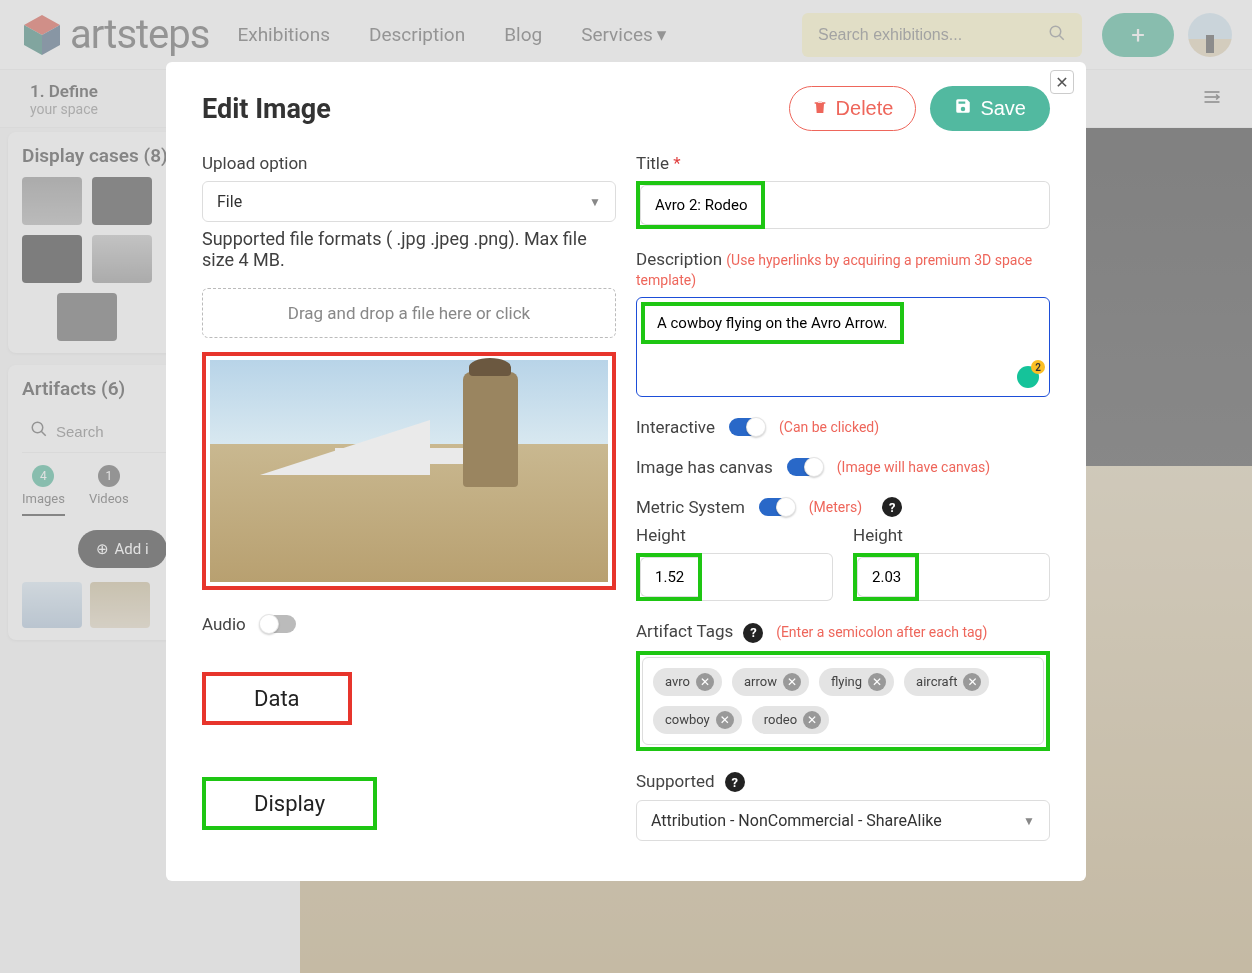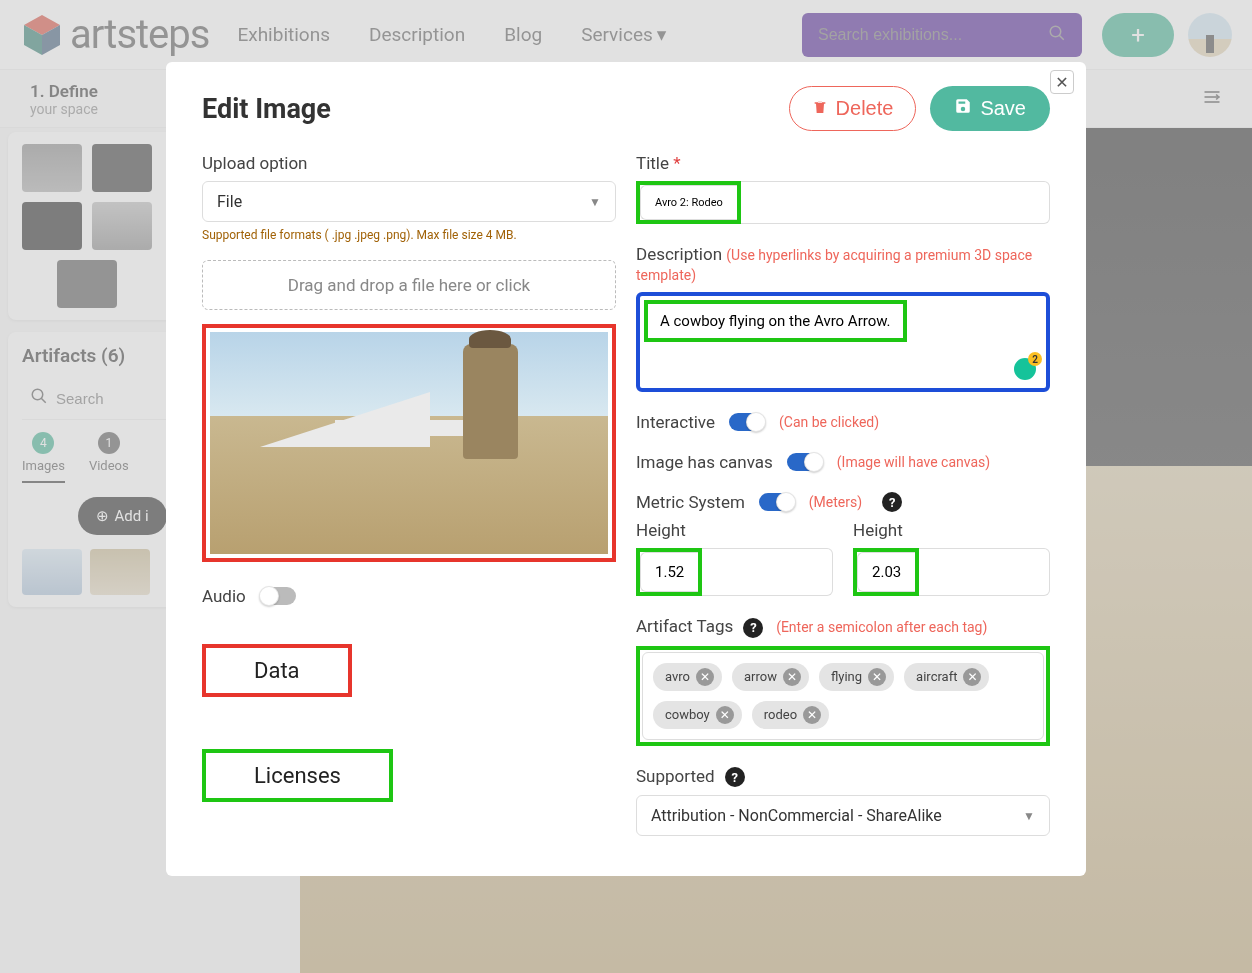--- a/index.html
+++ b/index.html
@@ -5,21 +5,21 @@
     * { box-sizing: border-box; margin: 0; padding: 0; }
     body { font-family: -apple-system, BlinkMacSystemFont, "Segoe UI", Roboto, sans-serif; background: #f5f5f5; width: 1252px; height: 973px; overflow: hidden; position: relative; }
     
     
     .top-nav { height: 70px; background: #fff; display: flex; align-items: center; padding: 0 20px; border-bottom: 1px solid #eee; }
     .logo { display: flex; align-items: center; gap: 6px; }
     .logo-cube { width: 44px; height: 44px; position: relative; }
     .logo-text { font-size: 40px; color: #555; font-weight: 400; letter-spacing: -1px; }
     .nav-links { display: flex; gap: 39px; margin-left: 28px; }
     .nav-link { color: #555; font-size: 19px; cursor: pointer; display: flex; align-items: center; gap: 4px; }
-    .search-box { margin-left: auto; margin-right: 20px; width: 280px; height: 44px; background: #4c1d95; border-radius: 6px; display: flex; align-items: center; padding: 0 16px; }
+    .search-box { margin-left: auto; margin-right: 20px; width: 280px; height: 44px; background: #fef9c3; border-radius: 6px; display: flex; align-items: center; padding: 0 16px; }
     .search-box input { border: none; background: transparent; flex: 1; font-size: 16px; outline: none; color: #888; }
     .search-icon { color: #888; }
     .add-btn { width: 72px; height: 44px; background: #3bb08f; border-radius: 22px; display: flex; align-items: center; justify-content: center; color: #fff; font-size: 24px; cursor: pointer; }
     .avatar { width: 44px; height: 44px; border-radius: 50%; background: linear-gradient(#cde3f0 60%, #e0d0b0 40%); margin-left: 14px; position: relative; overflow: hidden; }
     .avatar::after { content:''; position:absolute; bottom:4px; left:50%; transform:translateX(-50%); width:8px; height:18px; background:#444; }
     
     
     .secondary-bar { height: 58px; background: #fafafa; display: flex; align-items: center; padding: 0 30px; border-bottom: 1px solid #eee; }
     .step-title { font-size: 17px; font-weight: 600; color: #333; }
     .step-sub { font-size: 14px; color: #888; }
@@ -57,21 +57,21 @@
     .btn-delete { border: 1.5px solid #ee665b; color: #ee665b; background: #fff; border-radius: 24px; padding: 10px 22px; font-size: 20px; display: flex; align-items: center; gap: 8px; cursor: pointer; }
     .btn-save { background: #52b9a0; color: #fff; border: none; border-radius: 24px; padding: 10px 24px; font-size: 20px; display: flex; align-items: center; gap: 8px; cursor: pointer; }
     
     .modal-body { display: flex; gap: 20px; }
     .col { flex: 1; min-width: 0; }
     
     .field-label { font-size: 17px; color: #444; margin-bottom: 8px; display: block; }
     .req { color: #e04040; }
     .select-box, .text-input { width: 100%; border: 1px solid #ddd; border-radius: 6px; padding: 10px 14px; font-size: 16px; color: #333; background: #fff; }
     .select-box { display: flex; justify-content: space-between; align-items: center; cursor: pointer; }
-    .hint { font-size: 12px; color: #a16207; margin-top: 6px; }
+    .hint { font-size: 18px; color: #404040; margin-top: 6px; }
     .hint-red { color: #ee665b; font-size: 14px; }
     
     .dropzone { margin-top: 18px; border: 1.5px dashed #bbb; border-radius: 6px; padding: 14px; text-align: center; color: #888; font-size: 17px; cursor: pointer; }
     
     .preview-box { margin-top: 14px; border: 4px solid #e7352c; padding: 4px; }
     .preview-img { width: 100%; height: 222px; background: linear-gradient(180deg,#b8d4e8 0%, #d8e8f0 38%, #c9b890 38%, #b8a070 100%); position: relative; }
     .plane { position:absolute; left:10px; top:42px; width:280px; height:95px; }
     .plane-body { position:absolute; left:115px; top:46px; width:145px; height:16px; background:#eaeaea; border-radius: 2px 60px 60px 2px; }
     .wing { position:absolute; left:40px; top:18px; width:0; height:0; border-left:170px solid transparent; border-bottom:55px solid #eaeaea; }
     .cowboy { position:absolute; right:90px; top:12px; width:55px; height:115px; background:#9a8560; border-radius:8px 8px 4px 4px; }
@@ -84,23 +84,23 @@
     .toggle.off::after { right:auto; left:-1px; }
     
     .annotation-box { border: 4px solid; padding: 10px 48px; font-size: 22px; color: #222; display: inline-block; margin-top: 38px; }
     .red-border { border-color: #e7352c; }
     .green-border { border-color: #1ec613; }
     
     .green-highlight { border: 4px solid #1ec613; }
     .title-wrap { display:flex; }
     .title-wrap .green-highlight { padding: 0; }
     .title-wrap input { border:1px solid #ddd; border-top-left-radius:0; border-bottom-left-radius:0; border-left:none; flex:1; padding:10px 14px; font-size:16px; border-radius:0 6px 6px 0; }
-    .title-inner { border:1px solid #ddd; border-right:none; padding:10px 14px; font-size:11px; border-radius:6px 0 0 6px; min-width:96px; }
-    
-    .desc-box { border: 4px solid #1d4ed8; border-radius: 6px; min-height: 100px; padding: 4px; position: relative; }
+    .title-inner { border:1px solid #ddd; border-right:none; padding:10px 14px; font-size:15px; border-radius:6px 0 0 6px; min-width:96px; }
+    
+    .desc-box { border: 1px solid #1d4ed8; border-radius: 6px; min-height: 100px; padding: 4px; position: relative; }
     .desc-inner { display:inline-block; padding: 8px 12px; font-size: 15px; }
     .grammarly { position:absolute; bottom:8px; right:10px; width:22px; height:22px; background:#15c39a; border-radius:50%; }
     .grammarly::after { content:'2'; position:absolute; top:-6px; right:-6px; background:#fbbf24; color:#333; font-size:10px; width:14px; height:14px; border-radius:50%; display:flex; align-items:center; justify-content:center; font-weight:600; }
     
     .dim-row { display: flex; gap: 20px; margin-top: 8px; }
     .dim-col { flex:1; }
     .dim-input-wrap { display:flex; }
     .dim-input-wrap .green-highlight { padding:0; }
     .dim-inner { border:1px solid #ddd; border-right:none; padding:10px 14px; font-size:15px; border-radius:6px 0 0 6px; min-width:48px; }
     .dim-rest { border:1px solid #ddd; border-left:none; flex:1; border-radius:0 6px 6px 0; }
@@ -164,20 +164,21 @@
         <line x1="3" y1="18" x2="21" y2="18"></line>
         <polyline points="17,9 20,12 17,15"></polyline>
       </svg>
   </div>
 </div>
 
 <div class="viewport"></div>
 
 <div class="sidebar">
   <div class="side-panel">
+    <div class="panel-title">Display cases (8)</div>
     <div class="case-grid">
       <div class="case-thumb" style="background:linear-gradient(#888,#aaa)"></div>
       <div class="case-thumb" style="background:#333"></div>
       <div class="case-thumb" style="background:#222"></div>
       <div class="case-thumb" style="background:linear-gradient(#bbb,#888)"></div>
       <div class="case-thumb" style="background:#555;grid-column:1/3;width:60px;margin:0 auto"></div>
     </div>
   </div>
   <div class="side-panel">
     <div class="panel-title">Artifacts (6)</div>
@@ -257,21 +258,21 @@
 
         <div class="toggle-row">
           <span class="field-label" style="margin:0">Audio</span>
           <div class="toggle off"></div>
         </div>
 
         <div>
           <div class="annotation-box red-border">Data</div>
         </div>
         <div style="margin-top:14px">
-          <div class="annotation-box green-border">Licenses</div>
+          <div class="annotation-box green-border">Display</div>
         </div>
       </div>
 
       <div class="col">
         <label class="field-label"><span>Title</span><span class="req"> *</span></label>
         <div class="title-wrap">
           <div class="green-highlight">
               <div class="title-inner">Avro 2: Rodeo</div>
             </div>
           <input style="">

